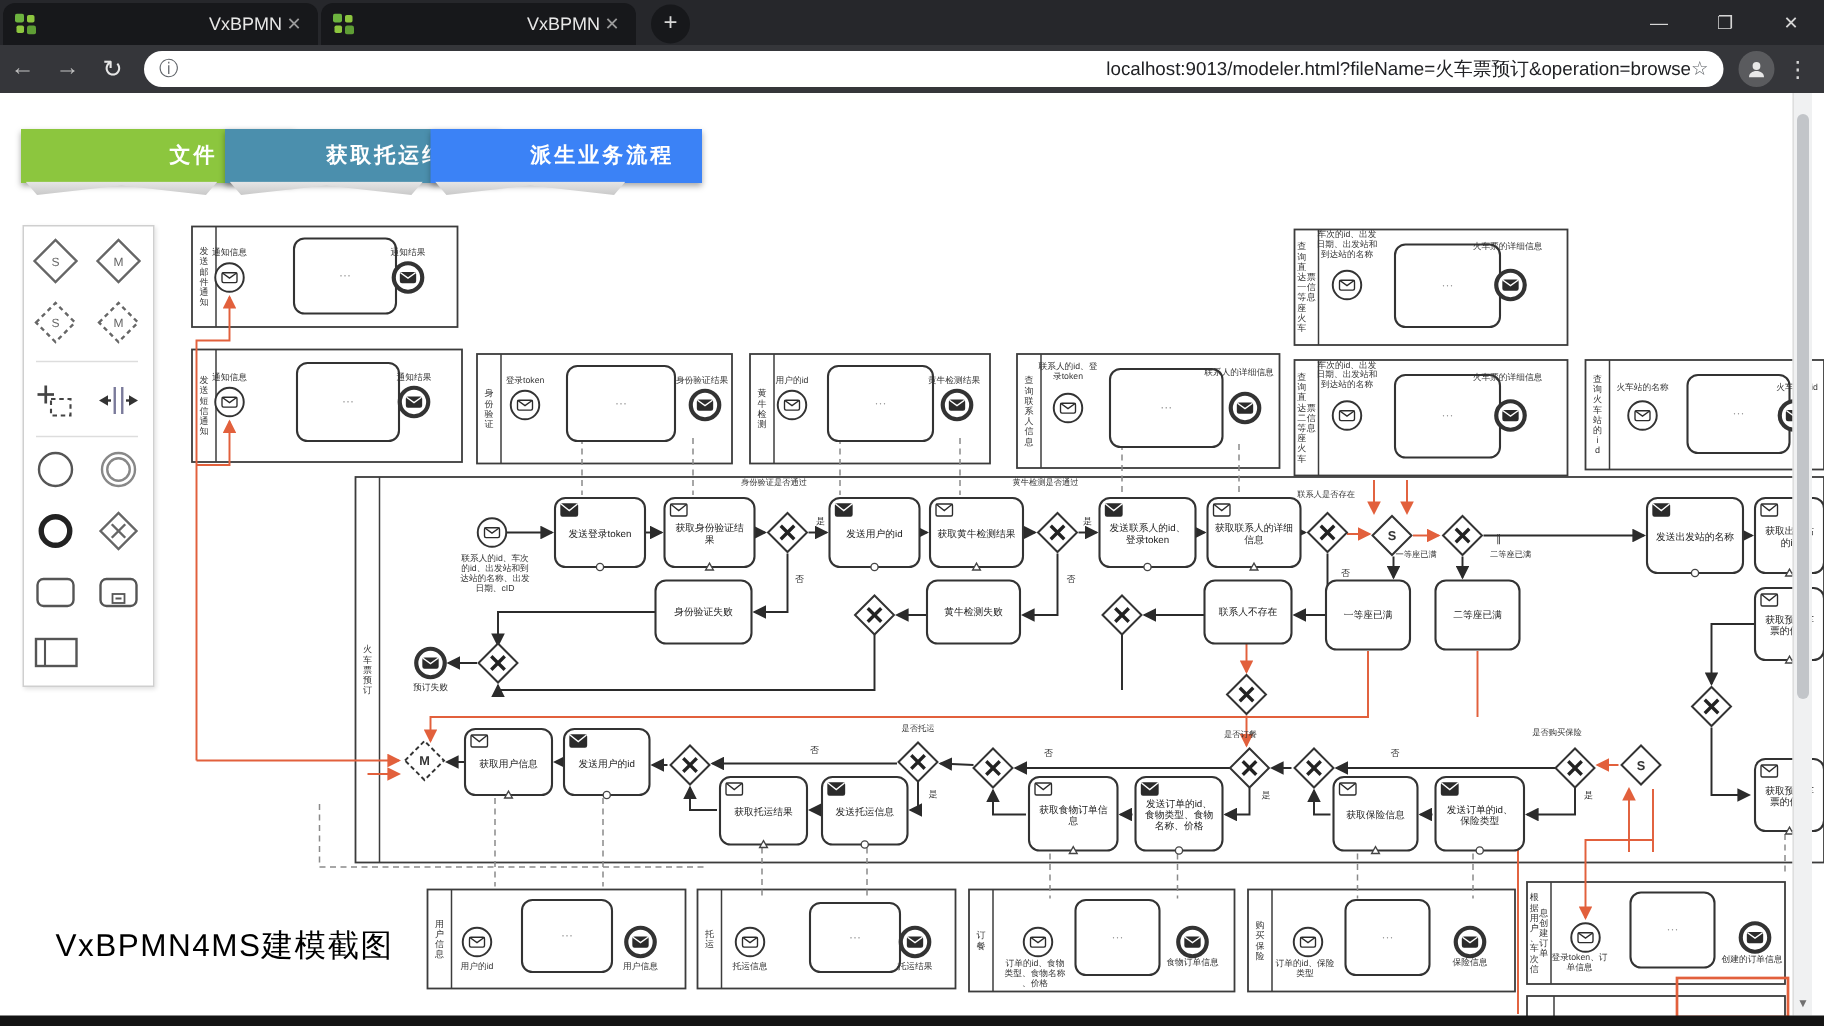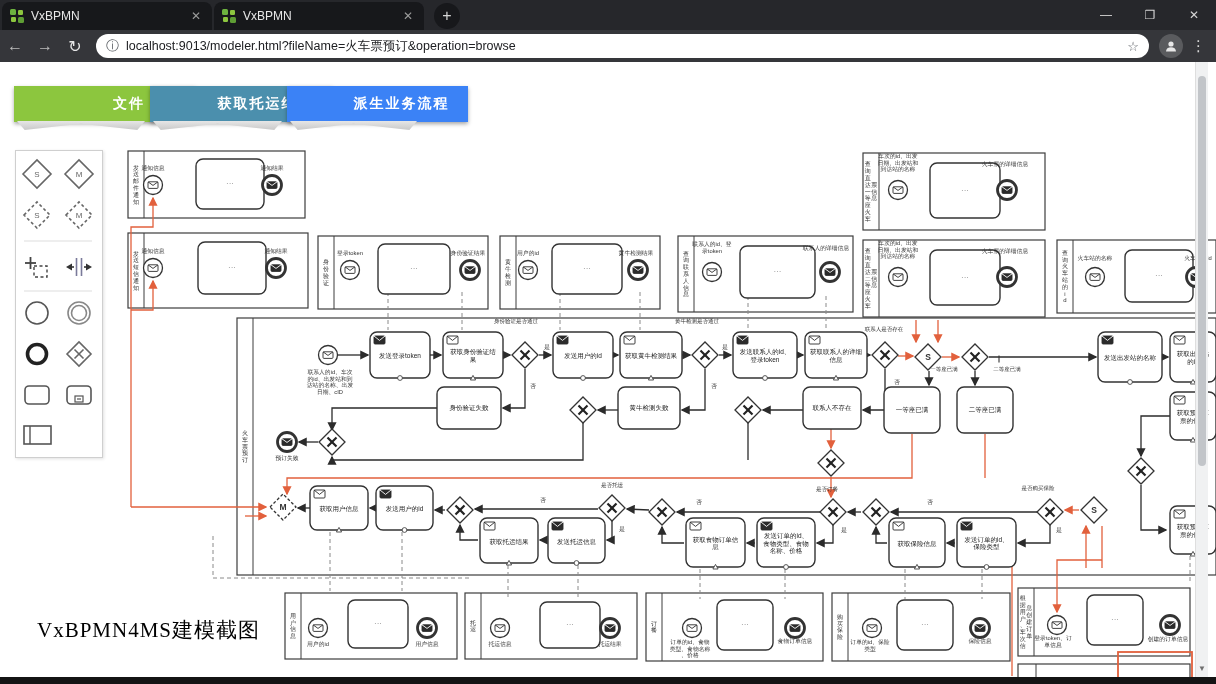--- a/index.html
+++ b/index.html
@@ -2,46 +2,46 @@
 <html><head>
 <meta charset="utf-8">
 <style>
   html,body{margin:0;padding:0;background:#555;}
   #stage{position:relative;width:1216px;height:684px;background:#fff;overflow:hidden;
          font-family:"Liberation Sans","DejaVu Sans",sans-serif;}
   
   .tabbar{position:absolute;left:0;top:0;width:1216px;height:30px;background:#26272b;display:flex;align-items:flex-end;}
   .tab{position:relative;width:210px;height:28px;margin-left:2px;background:#17181b;border-radius:8px 8px 0 0;
        display:flex;align-items:center;padding:0 8px;box-sizing:border-box;color:#e8e8e8;font-size:12px;}
-  .tab .title{flex:1;margin-left:7px;white-space:nowrap;overflow:hidden;}
+  .tab .title{flex:1;margin-left:7px;white-space:nowrap;overflow:hidden;text-align:right;}
   .tab .close{color:#9b9b9b;font-size:12px;padding:0 3px;cursor:pointer;}
   .newtab{width:26px;height:26px;border-radius:50%;background:#17181b;color:#d7d7d7;display:flex;align-items:center;
           justify-content:center;font-size:16px;margin:0 0 1px 10px;}
   .wincontrols{position:absolute;right:0;top:0;height:30px;display:flex;align-items:center;color:#d6d6d6;}
   .wincontrols span{width:44px;text-align:center;font-size:12px;}
   .urlbar{position:absolute;left:0;top:30px;width:1216px;height:32px;background:#35363a;display:flex;align-items:center;}
   .navbtn{color:#bdbdbd;font-size:16px;width:30px;text-align:center;}
   .omnibox{flex:1;height:24px;background:#fff;border-radius:13px;margin:0 10px 0 6px;display:flex;align-items:center;
            padding:0 10px;color:#202124;font-size:12.5px;}
   .omnibox .info{color:#5f6368;font-size:13px;margin-right:7px;}
-  .omnibox .url{flex:1;white-space:nowrap;overflow:hidden;}
+  .omnibox .url{flex:1;white-space:nowrap;overflow:hidden;text-align:right;}
   .omnibox .star{color:#5f6368;font-size:13px;}
   .avatar{width:24px;height:24px;border-radius:50%;background:#5a5b5e;color:#e8e8e8;font-size:13px;
           display:flex;align-items:center;justify-content:center;margin-right:8px;}
   .menu3{color:#d6d6d6;font-size:15px;margin-right:10px;}
   
   .ribbon{position:absolute;top:86px;height:36px;display:flex;align-items:center;justify-content:center;
           color:#fff;font-weight:700;font-size:14px;letter-spacing:2px;box-shadow:0 2px 4px rgba(0,0,0,.35);padding-left:48px;}
   .ribbon-tail{position:absolute;top:121px;height:9px;background:linear-gradient(#e6e6e6,#c9c9c9);
                clip-path:polygon(0 0,100% 0,94% 100%,50% 30%,6% 100%);}
   
   .palette{position:absolute;left:15px;top:150px;width:86px;height:306px;background:#fff;border:1px solid #cfcfcf;
            box-shadow:1px 1px 3px rgba(0,0,0,.12);}
   
-  .caption{position:absolute;left:37px;top:616px;font-family:Liberation Serif, serif;
+  .caption{position:absolute;left:37px;top:616px;font-family:Liberation Sans, sans-serif;
            font-size:21px;color:#000;letter-spacing:1px;}
   .scroll-track{position:absolute;left:1195px;top:62px;width:12px;height:615px;background:#f0f1f2;border-left:1px solid #dedede;}
   .scroll-thumb{position:absolute;left:1.5px;top:14px;width:8px;height:390px;background:#c2c5c9;border-radius:4px;}
   .scroll-arrow{position:absolute;left:1px;bottom:4px;width:10px;text-align:center;font-size:8px;color:#707070;}
   .bottom-strip{position:absolute;left:0;top:677px;width:1216px;height:7px;background:#141414;}
   svg text{user-select:none;}
 </style>
 </head>
 <body>
 

